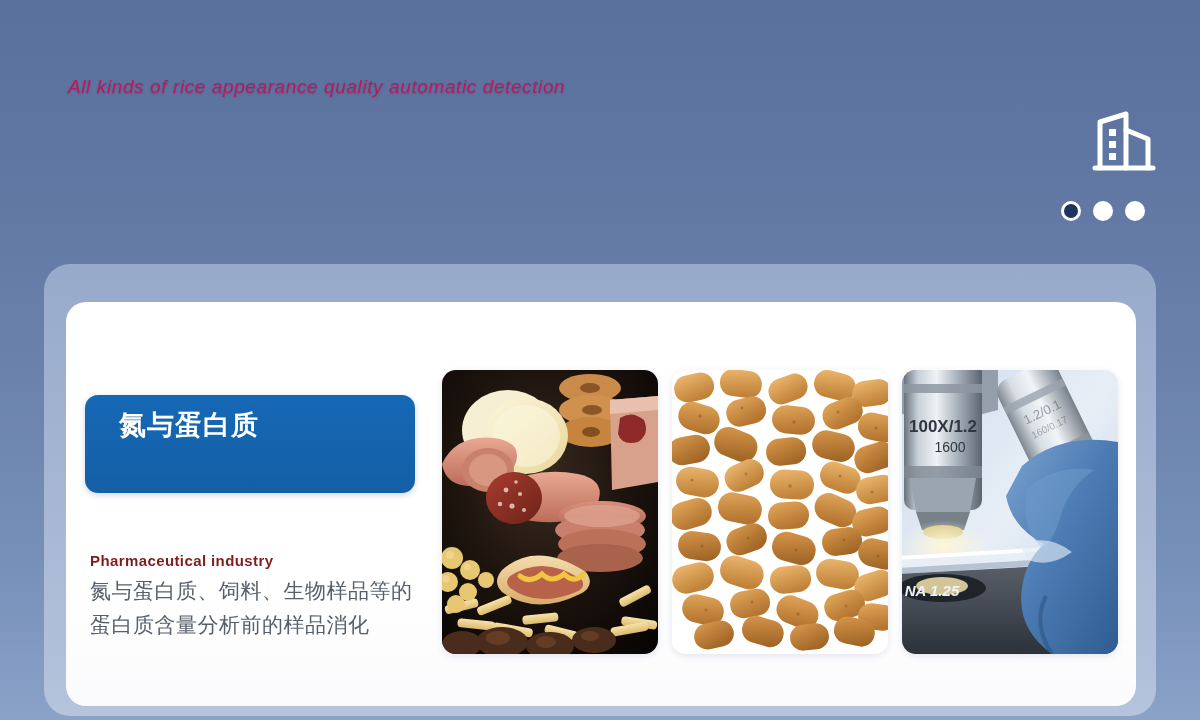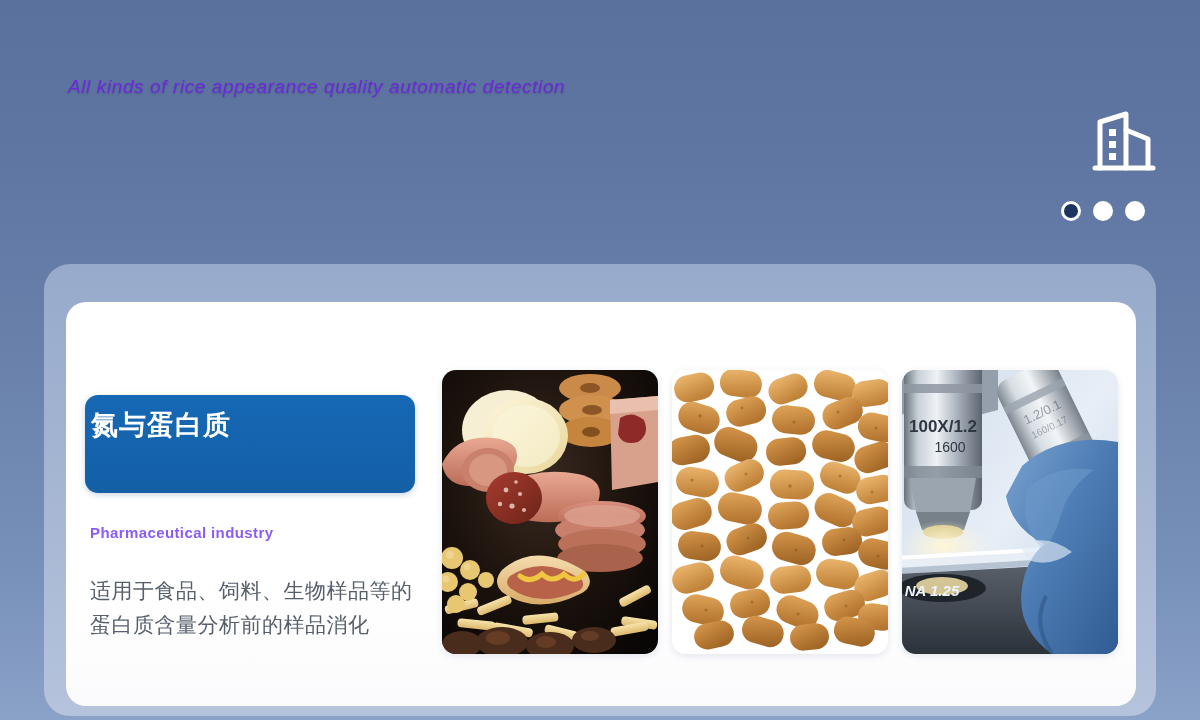--- a/index.html
+++ b/index.html
@@ -9,21 +9,21 @@
     font-family:"Liberation Sans","DejaVu Sans",sans-serif;
     background:linear-gradient(180deg,#5a719d 0%,#5e76a1 22%,#6981ab 50%,#7790b9 78%,#8ba2c8 100%);
     position:relative;
   }
 
   
   .hero { position:absolute; left:0; top:0; width:1200px; height:262px; }
   .hero-sub {
     position:absolute; left:68px; top:76px;
     font-size:19px; font-style:italic; font-weight:400;
-    letter-spacing:.6px; color:#6d28d9;
+    letter-spacing:.6px; color:#be185d;
     text-shadow:0 1px 2px rgba(40,55,85,.35);
     white-space:nowrap;
   }
   .hero-title {
     position:absolute; left:62px; top:118px;
     font-size:64px; font-weight:bold; color:#ffffff;
     letter-spacing:2px; line-height:1.08; white-space:nowrap;
     text-shadow:2px 3px 5px rgba(45,60,92,.45);
   }
 
@@ -48,31 +48,31 @@
     position:absolute; left:66px; top:302px; width:1070px; height:404px;
     background:linear-gradient(180deg,#ffffff 0%,#ffffff 70%,#fbfbfd 100%);
     border-radius:20px;
   }
 
   
   .badge {
     position:absolute; left:85px; top:395px; width:330px; height:98px;
     background:linear-gradient(180deg,#1668b5 0%,#145fa6 100%);
     border-radius:13px;
-    padding:12px 22px 0 6px;
+    padding:12px 22px 0 34px;
     box-shadow:0 2px 6px rgba(20,70,130,.22);
   }
   .badge-line {
     color:#ffffff; font-size:27px; font-weight:bold;
     line-height:37px; letter-spacing:1px; white-space:nowrap;
   }
   .eyebrow {
-    position:absolute; left:90px; top:524px;
+    position:absolute; left:90px; top:552px;
     font-size:15px; font-weight:bold; letter-spacing:.4px;
-    color:#8b5cf6; white-space:nowrap;
+    color:#7f1d1d; white-space:nowrap;
   }
   .body-text {
     position:absolute; left:90px; top:574px; width:340px;
     font-size:21px; line-height:34px; color:#565f6b; letter-spacing:.5px;
   }
 
   
   .photo {
     position:absolute; top:370px; width:216px; height:284px;
     border-radius:14px; overflow:hidden;
@@ -112,21 +112,21 @@
   </div>
 </div>
 
 <div class="outer-panel"></div>
 <div class="white-card"></div>
 
 <div class="badge">
   <div class="badge-line">氮与蛋白质</div>
 </div>
 <div class="eyebrow">Pharmaceutical industry</div>
-<div class="body-text">适用于食品、饲料、生物样品等的蛋白质含量分析前的样品消化</div>
+<div class="body-text">氮与蛋白质、饲料、生物样品等的蛋白质含量分析前的样品消化</div>
 
 <div class="photo p1">
   <svg viewBox="0 0 216 284" preserveAspectRatio="xMidYMid slice">
     <defs>
       <radialGradient id="f-bg" cx="45%" cy="38%" r="78%">
         <stop offset="0%" stop-color="#3a2a20"></stop>
           <stop offset="55%" stop-color="#1b120c"></stop>
         <stop offset="100%" stop-color="#080505"></stop>
       </radialGradient>
       <linearGradient id="cheese" x1="0" y1="0" x2="1" y2="1">

